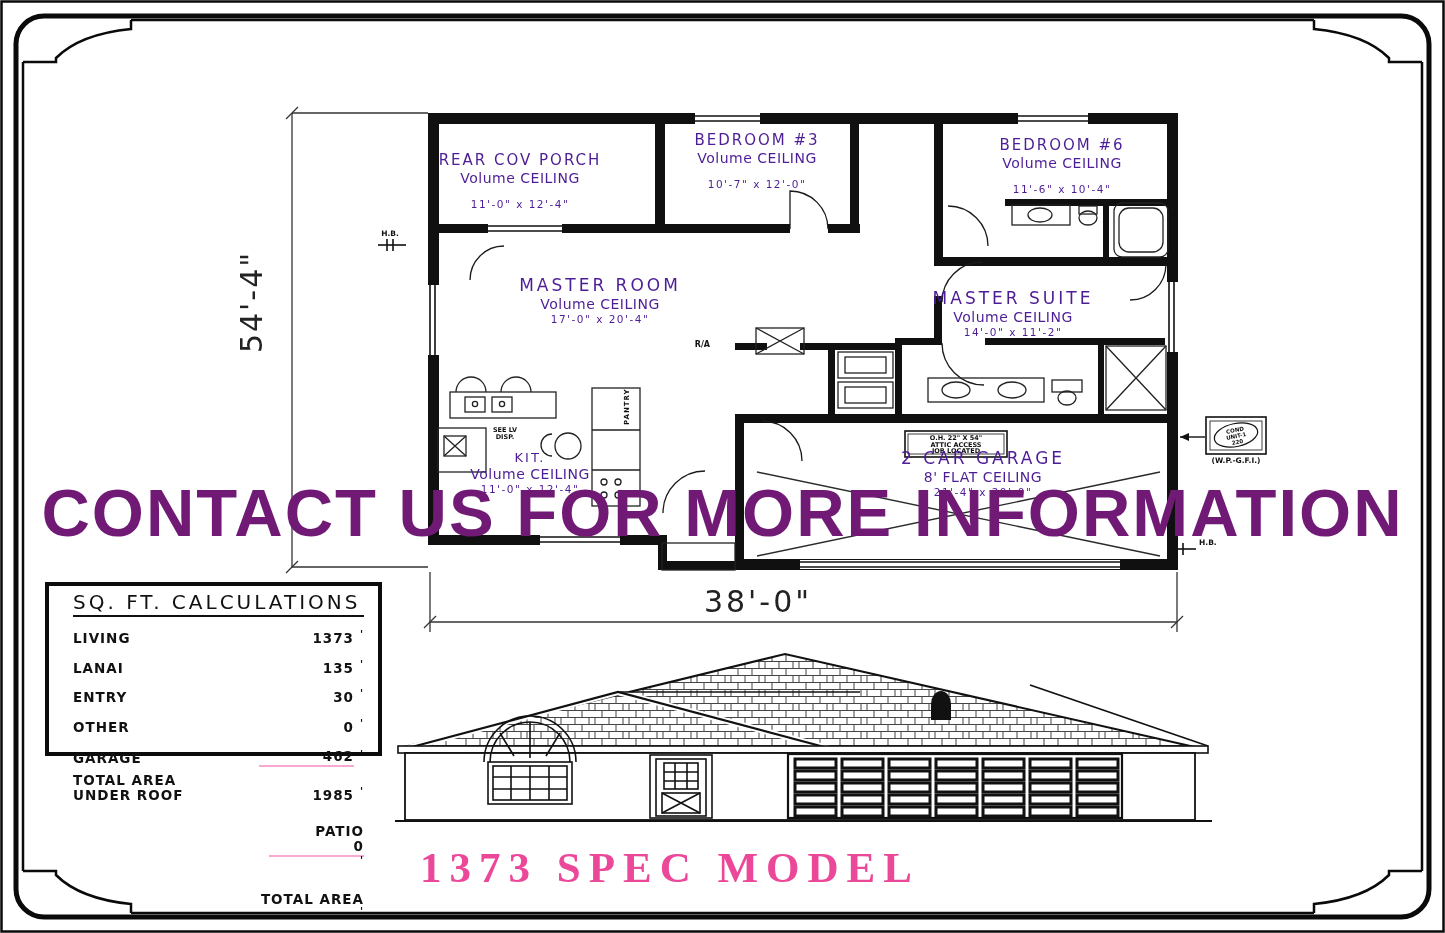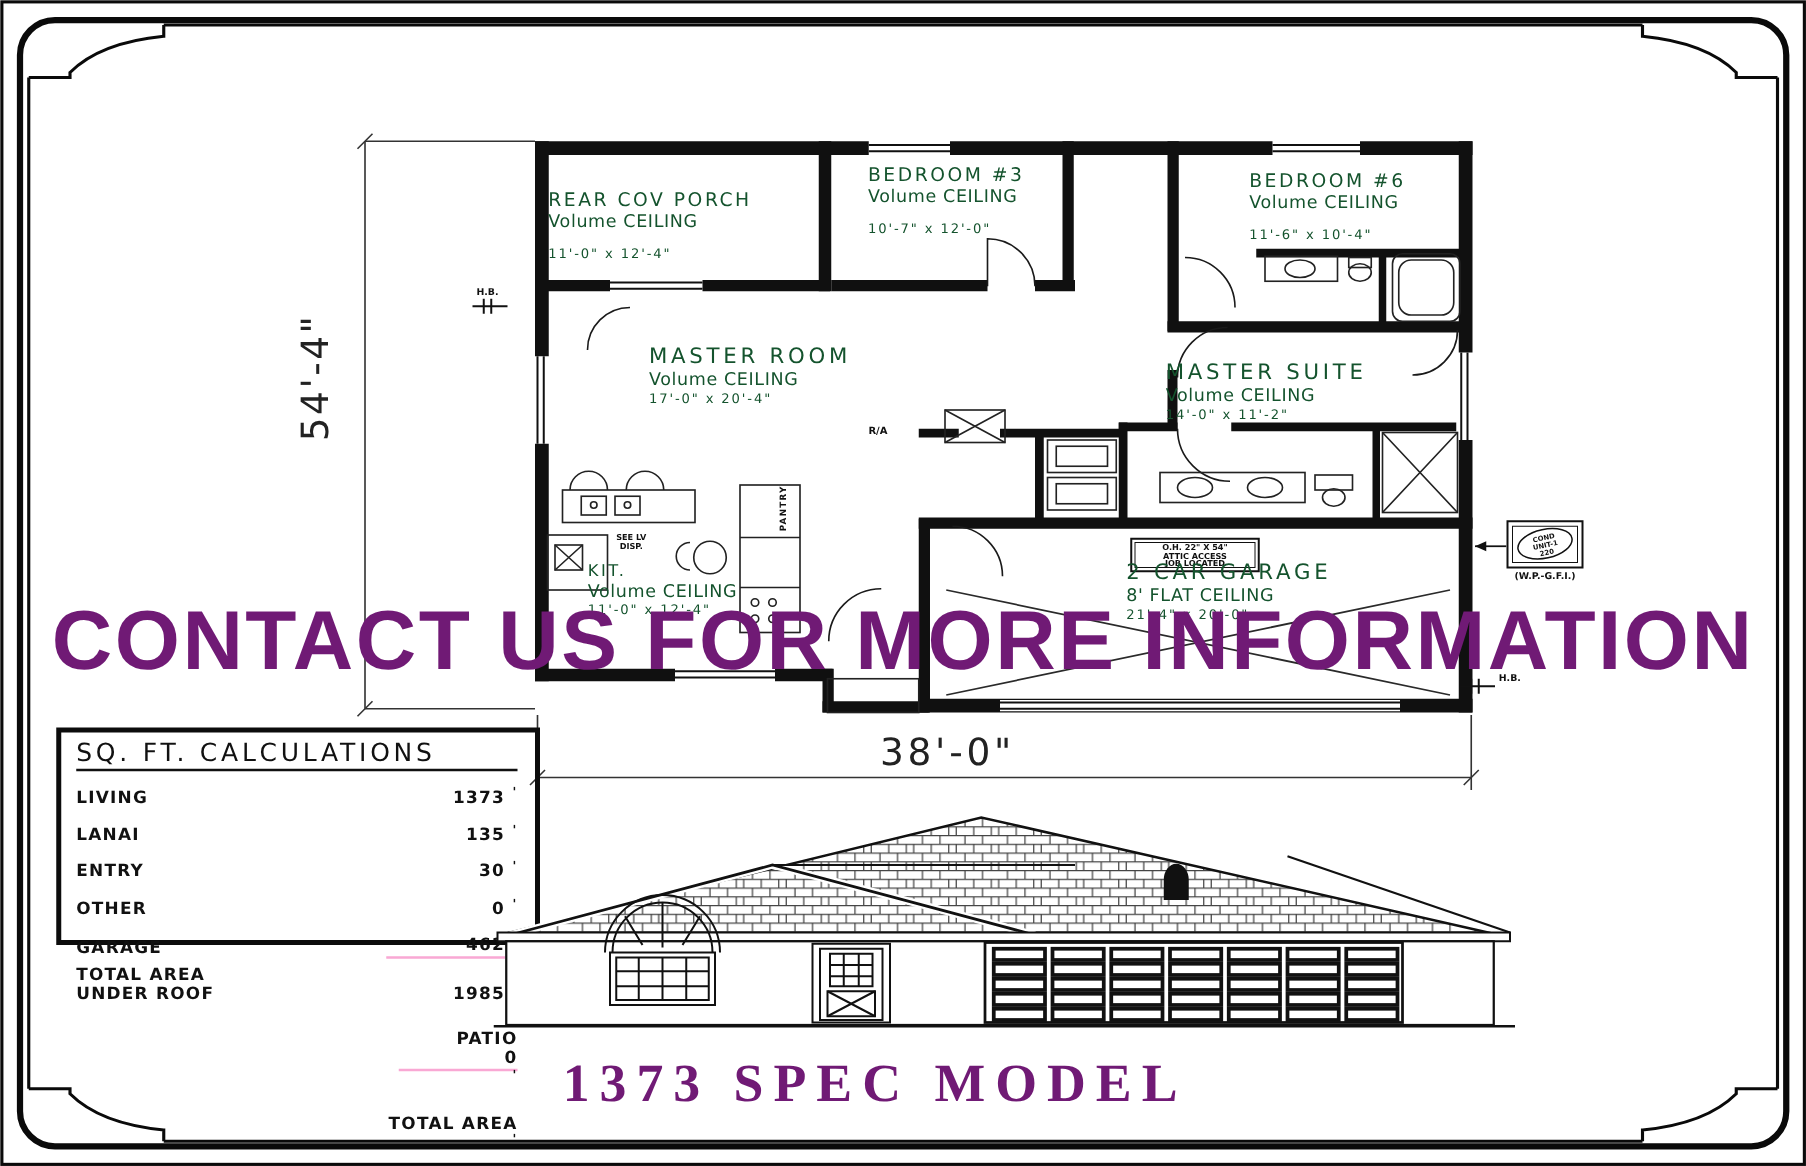--- a/index.html
+++ b/index.html
@@ -2,52 +2,52 @@
 <html><head>
 <meta charset="utf-8">
 <style>
   html,body{margin:0;padding:0;background:#ffffff;}
   .page{position:relative;width:1445px;height:933px;background:#ffffff;overflow:hidden;
         font-family:"DejaVu Sans",sans-serif;color:#111;}
   svg{position:absolute;left:0;top:0;}
   .abs{position:absolute;}
 
   
-  .room-label{position:absolute;transform:translate(-50%,-50%);text-align:left;
-              white-space:nowrap;color:#14532d;}
+  .room-label{position:absolute;transform:translate(-50%,-50%);text-align:center;
+              white-space:nowrap;color:#4c1d95;}
   .room-name{font-size:15px;letter-spacing:2px;font-weight:500;}
   .room-name.big{font-size:17px;letter-spacing:3px;}
   .room-ceiling{font-size:14px;letter-spacing:.5px;margin-top:1px;}
   .room-size{font-size:10.5px;letter-spacing:1.5px;margin-top:1px;}
   .room-size.gap{margin-top:12px;}
 
   
   .watermark{position:absolute;top:474px;left:50%;transform:translateX(-50%);
              font-family:"Liberation Sans",sans-serif;font-weight:800;font-size:67px;
              letter-spacing:2px;white-space:nowrap;z-index:50;}
 
   
-  .sqft{position:absolute;left:45px;top:582px;width:387px;height:174px;
-        border:4px solid #0c0c0c;box-sizing:border-box;padding:4px 14px 4px 12px;
+  .sqft{position:absolute;left:45px;top:582px;width:337px;height:174px;
+        border:4px solid #0c0c0c;box-sizing:border-box;padding:4px 14px 4px 24px;
         font-family:"DejaVu Sans",sans-serif;}
   .ttitle{font-size:20px;letter-spacing:3px;border-bottom:2.5px solid #111;
           padding-bottom:1px;margin-bottom:3px;font-weight:500;white-space:nowrap;}
   .trow{display:flex;align-items:flex-end;line-height:15.5px;margin-top:14px;
         font-size:13.5px;font-weight:700;letter-spacing:1px;}
   .tlabel{flex:1;white-space:pre-line;}
   .tval{width:95px;text-align:right;}
   .tval.u{border-bottom:2px solid #f9a8d4;}
   .tick{width:10px;font-size:10px;text-align:right;transform:translateY(-4px);}
   .trow.sp1{margin-top:6px;}
   .trow.sp2{margin-top:20px;flex-direction:column;}
 
   
-  .model-title{position:absolute;left:390px;top:843px;width:560px;text-align:right;
+  .model-title{position:absolute;left:390px;top:843px;width:560px;text-align:center;
                font-family:"Liberation Serif",serif;font-size:43px;font-weight:600;
-               letter-spacing:8px;color:#701a75;white-space:nowrap;}
+               letter-spacing:8px;color:#ec4899;white-space:nowrap;}
 </style>
 </head>
 <body>
 <div class="page">
 
 <svg width="1445" height="933" viewBox="0 0 1445 933">
   <g fill="none" stroke="#0a0a0a">
     <rect x="1.5" y="1.5" width="1442" height="930" stroke-width="2.5"></rect>
     <rect x="16" y="16" width="1413" height="901" rx="28" stroke-width="5"></rect>
     <g stroke-width="2.5">

